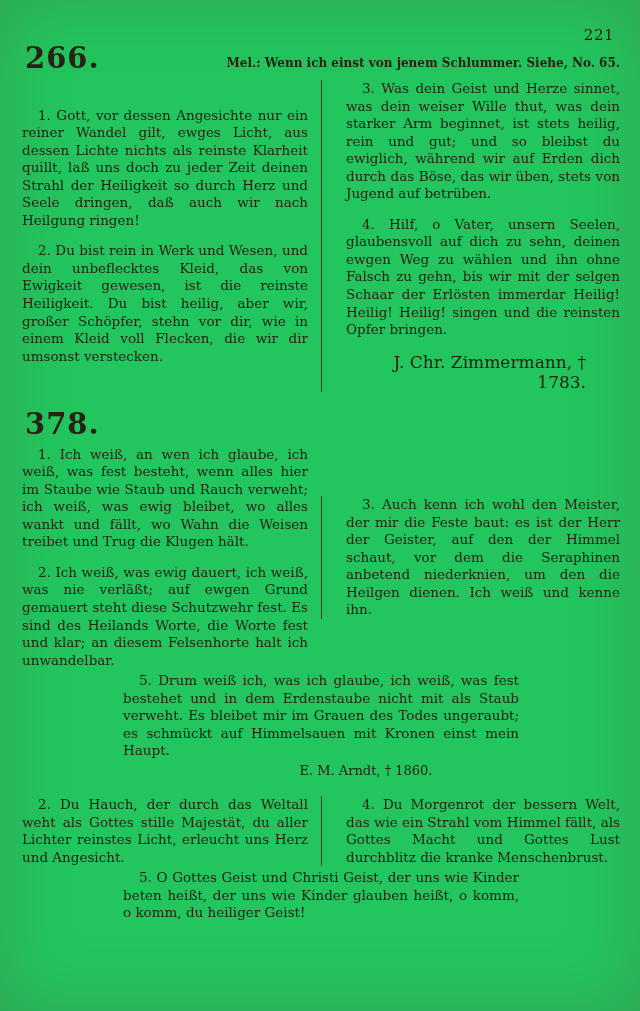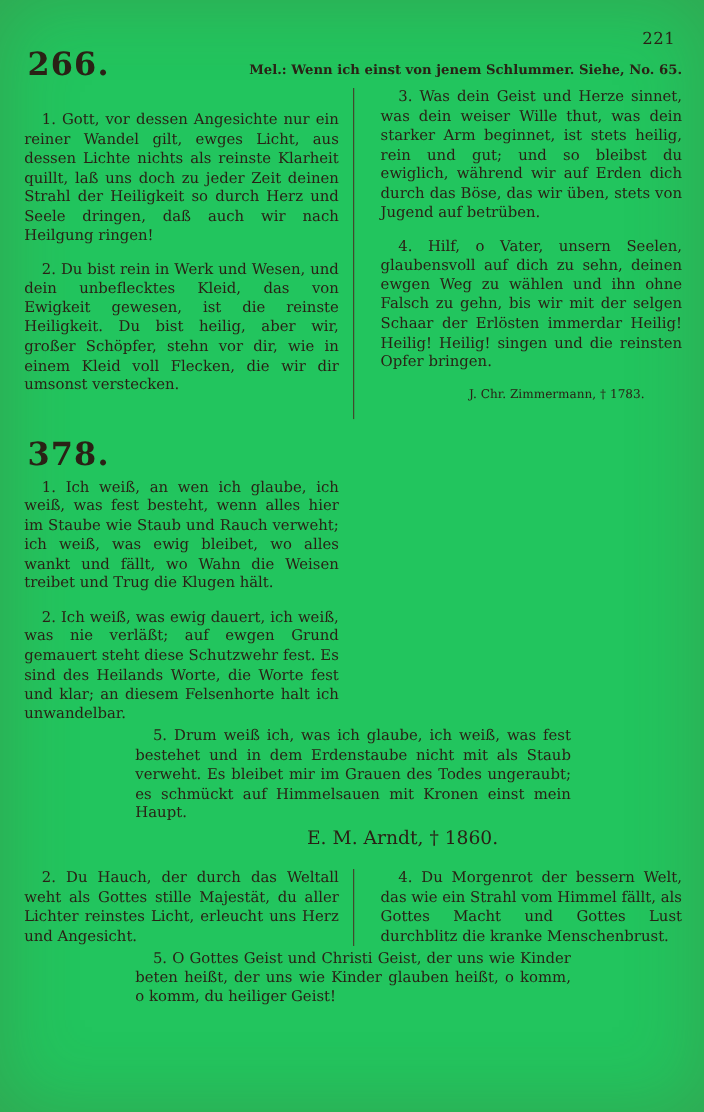--- a/index.html
+++ b/index.html
@@ -57,31 +57,31 @@
   .col.right { padding-left: 24px; border-left: 1px solid #463b28; }
   .verse {
     margin: 0 0 13px 0;
     font-size: 13.5px;
     line-height: 1.3;
     text-align: justify;
     text-indent: 16px;
   }
   .verse:last-child { margin-bottom: 0; }
   .attribution {
-    font-size: 11px;
+    font-size: 17px;
     text-align: right;
-    margin: 2px 34px 16px 0;
+    margin: 2px 34px 0 0;
   }
   .center-block {
     width: 396px;
     margin: 3px auto 0 auto;
   }
   .center-block .verse { margin-bottom: 3px; }
   .center-attr {
-    font-size: 17px;
+    font-size: 13px;
     text-align: center;
     margin: 0 0 0 90px;
   }
 </style>
 </head>
 <body>
 
 <div class="page">
 
   <div class="page-number">221</div>
@@ -107,20 +107,21 @@
   <section class="hymn">
     <div class="hymn-header">
       <span class="hymn-number">378.</span>
     </div>
     <div class="columns">
       <div class="col left">
         <p class="verse">1. Ich weiß, an wen ich glaube, ich weiß, was fest besteht, wenn alles hier im Staube wie Staub und Rauch verweht; ich weiß, was ewig bleibet, wo alles wankt und fällt, wo Wahn die Weisen treibet und Trug die Klugen hält.</p>
         <p class="verse">2. Ich weiß, was ewig dauert, ich weiß, was nie verläßt; auf ewgen Grund gemauert steht diese Schutzwehr fest. Es sind des Heilands Worte, die Worte fest und klar; an diesem Felsenhorte halt ich unwandelbar.</p>
       </div>
       <div class="col right">
+        <p class="verse">3. Auch kenn ich wohl den Meister, der mir die Feste baut: es ist der Herr der Geister, auf den der Himmel schaut, vor dem die Seraphinen anbetend niederknien, um den die Heilgen dienen. Ich weiß und kenne ihn.</p>
       </div>
     </div>
     <div class="center-block">
       <p class="verse">5. Drum weiß ich, was ich glaube, ich weiß, was fest bestehet und in dem Erdenstaube nicht mit als Staub verweht. Es bleibet mir im Grauen des Todes ungeraubt; es schmückt auf Himmelsauen mit Kronen einst mein Haupt.</p>
       <p class="center-attr">E. M. Arndt, † 1860.</p>
     </div>
   </section>
 
   <section class="hymn">
     <div class="columns">

